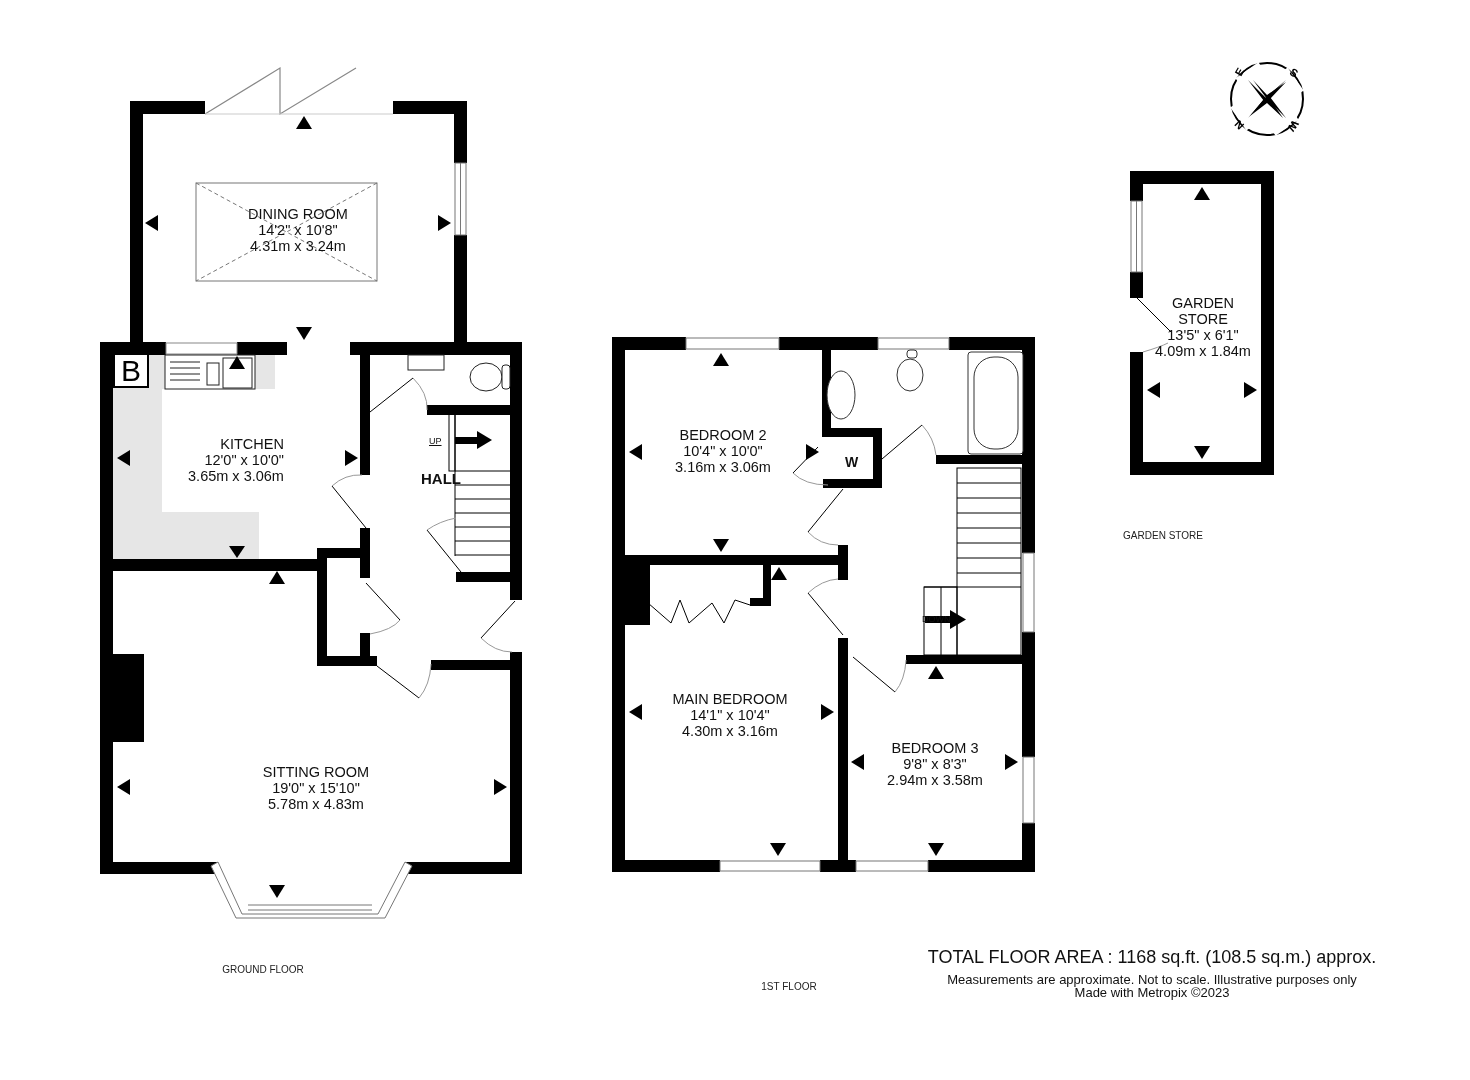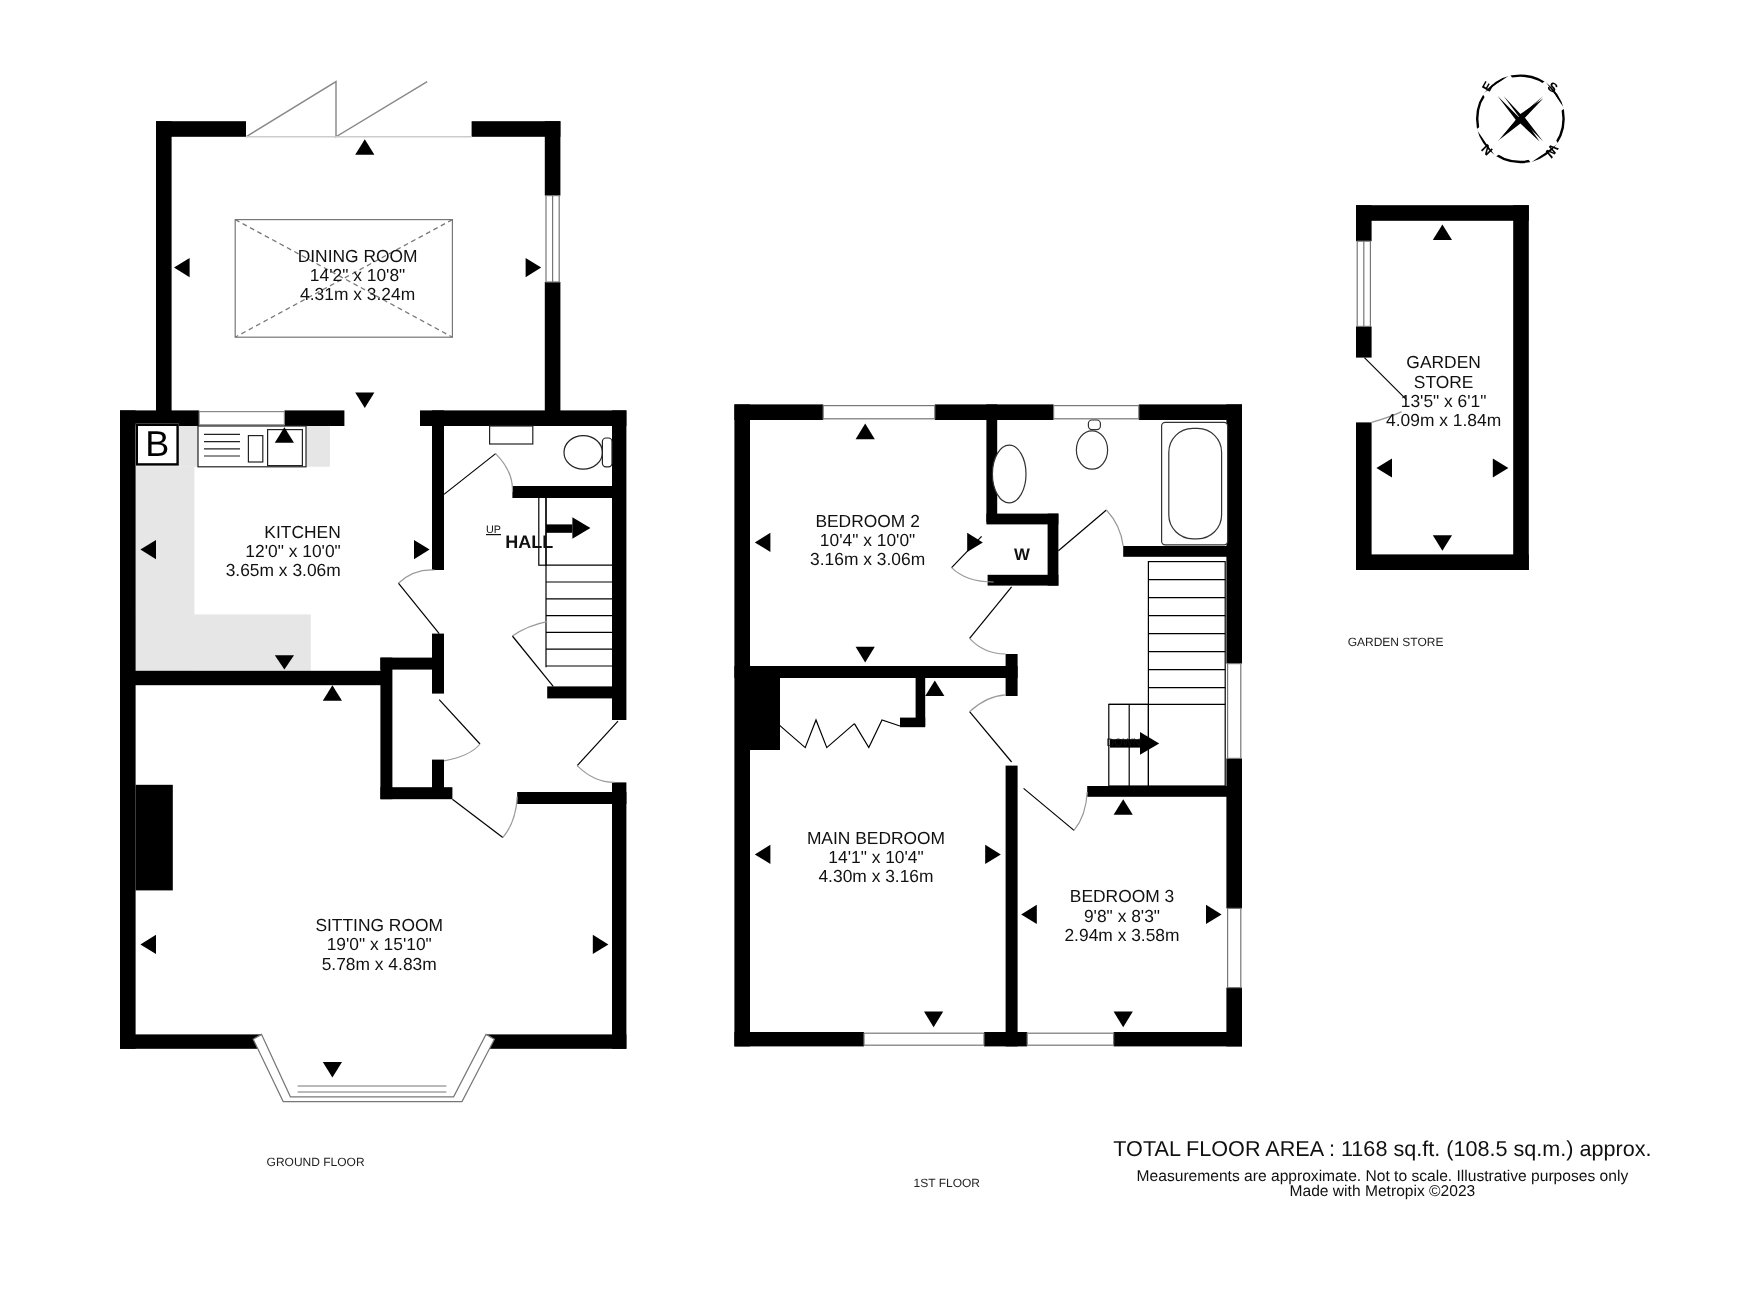--- a/index.html
+++ b/index.html
@@ -300,22 +300,22 @@
   <div>12'0"  x 10'0"</div>
   <div>3.65m  x 3.06m</div>
 </div>
 
 <div class="room-label" style="left:316px; top:764px;">
   <div>SITTING ROOM</div>
   <div>19'0"  x 15'10"</div>
   <div>5.78m  x 4.83m</div>
 </div>
 
-<div class="hall-label" style="left:421px; top:444px;text-align:right;">HALL</div>
-<div class="small-label" style="left:405px; top:436px;text-decoration:underline;">UP</div>
+<div class="hall-label" style="left:421px; top:470px;text-align:right;">HALL</div>
+<div class="small-label" style="left:429px; top:436px;text-decoration:underline;">UP</div>
 
 <div class="floor-label" style="left:263px; top:964px;">GROUND FLOOR</div>
 
 <div class="room-label" style="left:723px; top:427px;">
   <div>BEDROOM 2</div>
   <div>10'4"  x 10'0"</div>
   <div>3.16m  x 3.06m</div>
 </div>
 
 <div class="room-label" style="left:730px; top:691px;">

